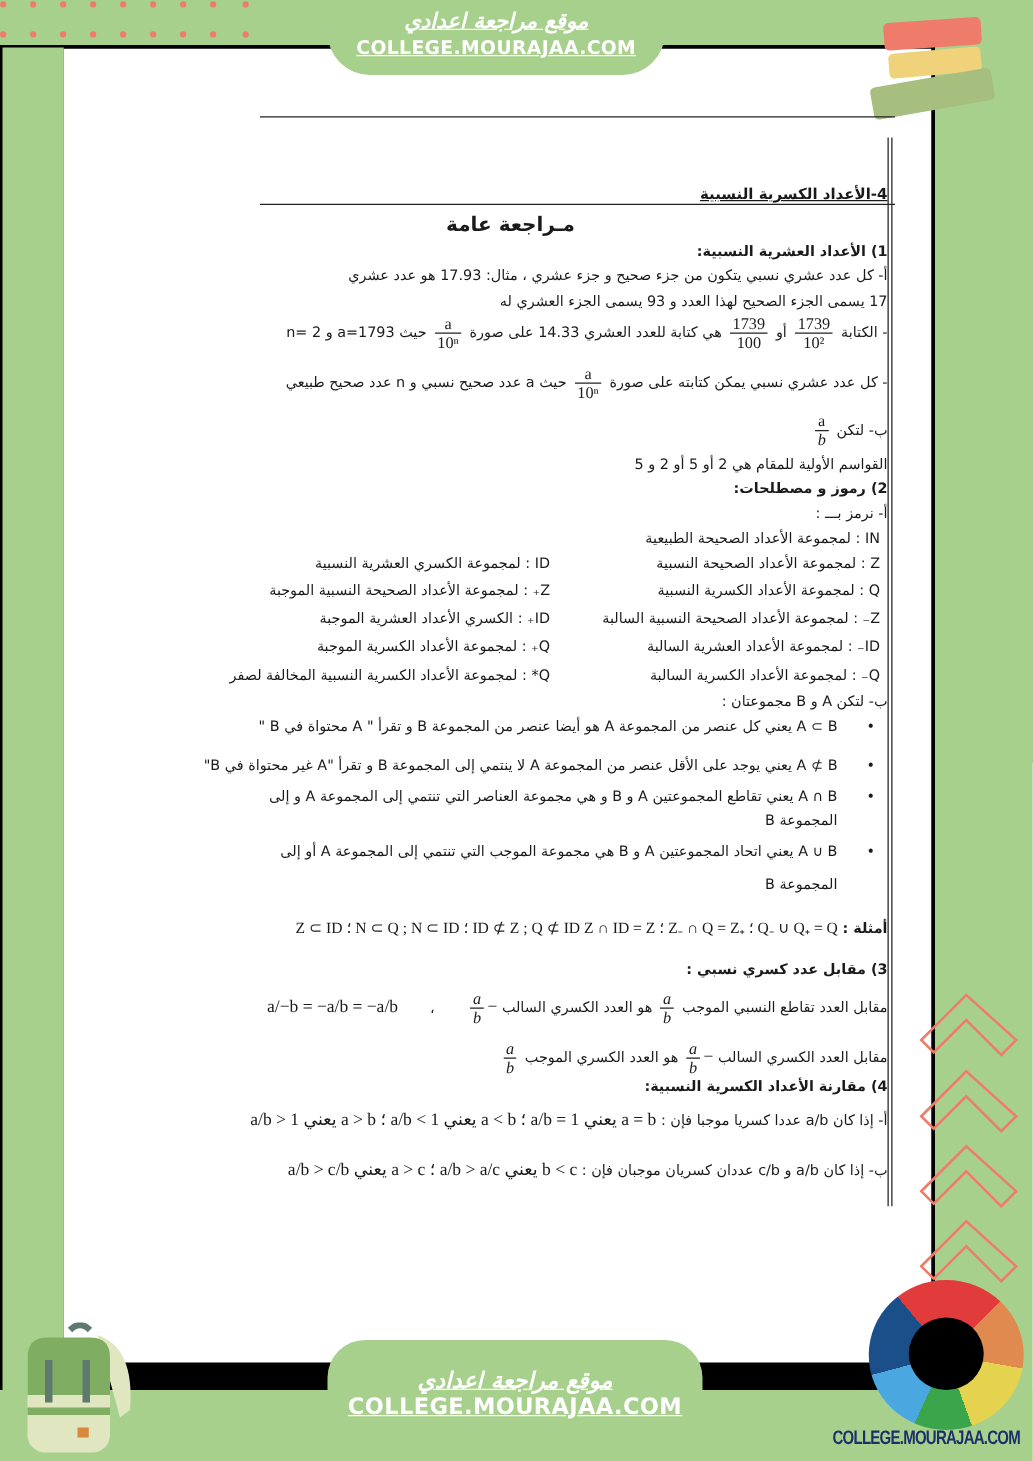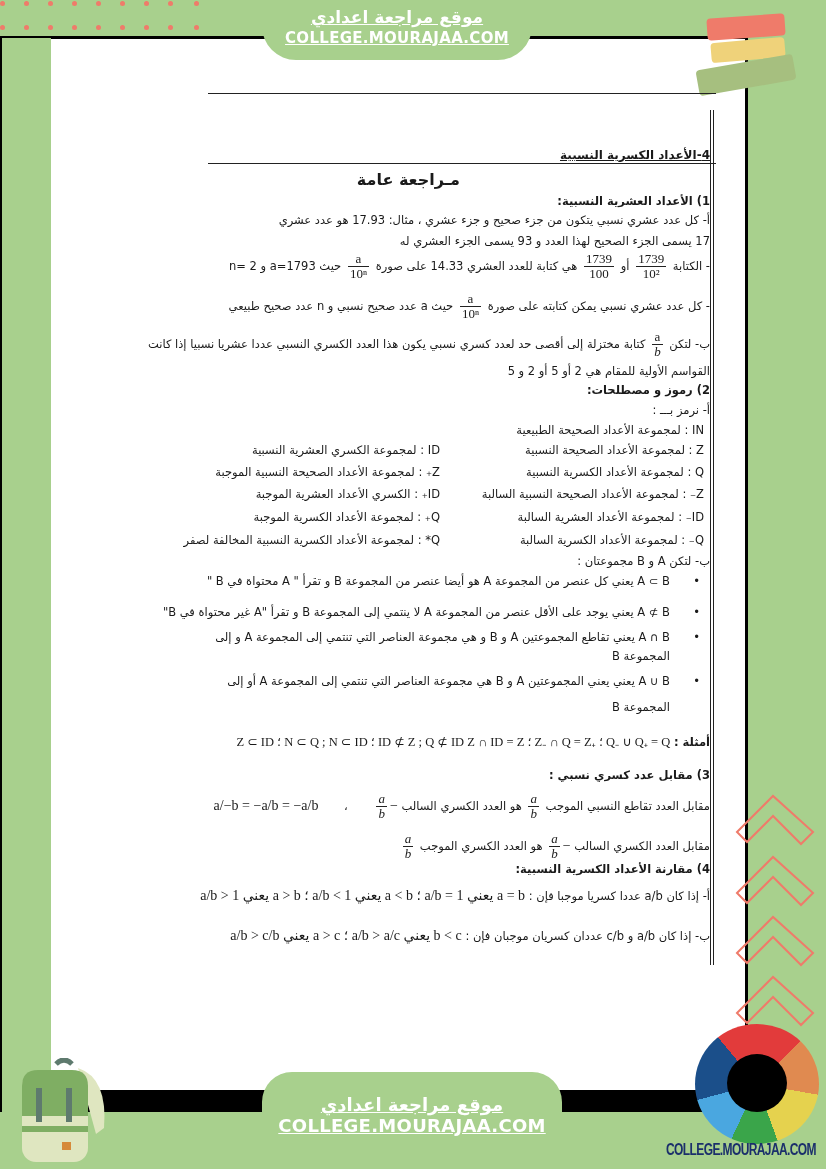--- a/index.html
+++ b/index.html
@@ -16,21 +16,21 @@
   .page-shadow { position:absolute; left:0; top:36px; width:748px; height:1125px; background:#000; }
   .green-left { position:absolute; left:2px; top:38px; width:49px; height:1123px; background:#a8d08d; }
   .page { position:absolute; left:51px; top:39px; width:694px; height:1051px; background:#fff; }
   .green-right { position:absolute; left:775px; top:0; width:51px; height:1169px; background:#a8d08d; }
   .green-bottom { position:absolute; left:0; top:1112px; width:826px; height:57px; background:#a8d08d; }
 
   
   .banner { position:absolute; background:#a8d08d; color:#fff; text-align:center; font-weight:bold; }
   .banner-top { left:12px; top:0; width:270px; height:60px; left:262px; border-radius:0 0 34px 34px; padding-top:6px; box-sizing:border-box; }
   .banner-bottom { left:262px; top:1072px; width:300px; height:97px; border-radius:30px 30px 0 0; padding-top:22px; box-sizing:border-box; }
-  .banner .ar { font-size:17px; text-decoration:underline; line-height:22px; direction:rtl; }
+  .banner .ar { font-size:17px; text-decoration:underline; line-height:22px; direction:rtl;font-style:italic; }
   .banner .en { font-size:15px; text-decoration:underline; line-height:20px; letter-spacing:0.3px; }
   .banner-bottom .ar { font-size:18px; }
   .banner-bottom .en { font-size:18px; }
 
   
   .books { position:absolute; left:693px; top:12px; width:110px; height:82px; }
   .book { position:absolute; border-radius:4px; }
 
   
   .chev { position:absolute; left:733px; width:84px; height:60px; }
@@ -160,21 +160,20 @@
 
   <div class="line" style="top:152px">
     <span>- كل عدد عشري نسبي يمكن كتابته على صورة</span>
     <span class="frac"><span class="n">a</span><span class="d" style="font-style:normal">10ⁿ</span></span>
     <span>حيث a عدد صحيح نسبي و n عدد صحيح طبيعي</span>
   </div>
 
   <div class="line" style="top:190px">
     <span>ب- لتكن</span>
     <span class="frac"><span class="n">a</span><span class="d">b</span></span>
-    <span>كتابة مختزلة إلى أقصى حد لعدد كسري نسبي  يكون هذا العدد الكسري النسبي عددا عشريا نسبيا إذا كانت</span>
   </div>
   <div class="line" style="top:224px">القواسم الأولية للمقام هي 2 أو 5 أو 2 و 5</div>
 
   <div class="line b" style="top:243px">2) رموز و مصطلحات:</div>
   <div class="line" style="top:263px">أ- نرمز بـــ :</div>
   <div class="line" style="top:283px;right:6px">IN  :  لمجموعة الأعداد الصحيحة الطبيعية</div>
 
   <div class="line" style="top:303px;right:6px">Z : لمجموعة الأعداد الصحيحة  النسبية</div>
   <div class="line" style="top:303px;right:270px">ID  : لمجموعة الكسري العشرية النسبية</div>
   <div class="line" style="top:325px;right:6px">Q : لمجموعة الأعداد الكسرية النسبية</div>
@@ -184,21 +183,21 @@
   <div class="line" style="top:370px;right:6px">ID₋ : لمجموعة الأعداد العشرية السالبة</div>
   <div class="line" style="top:370px;right:270px">Q₊ : لمجموعة الأعداد الكسرية الموجبة</div>
   <div class="line" style="top:393px;right:6px">Q₋ : لمجموعة الأعداد الكسرية السالبة</div>
   <div class="line" style="top:393px;right:270px">Q* : لمجموعة الأعداد الكسرية النسبية المخالفة لصفر</div>
 
   <div class="line" style="top:414px">ب- لتكن A و B مجموعتان :</div>
   <div class="bullet" style="top:434px;right:40px">A ⊂ B يعني كل عنصر من المجموعة A هو أيضا عنصر من المجموعة B و تقرأ " A محتواة في B "</div>
   <div class="bullet" style="top:465px;right:40px">A ⊄ B يعني يوجد على الأقل عنصر من المجموعة A لا ينتمي إلى المجموعة B و تقرأ "A غير محتواة في B"</div>
   <div class="bullet" style="top:490px;right:40px">A ∩ B  يعني تقاطع المجموعتين A و B  و هي مجموعة العناصر التي تنتمي  إلى المجموعة  A  و إلى</div>
   <div class="line" style="top:509px;right:40px">المجموعة B</div>
-  <div class="bullet" style="top:534px;right:40px">A ∪  B  يعني يعني المجموعتين A و B هي مجموعة العناصر التي تنتمي إلى  المجموعة  A أو إلى</div>
+  <div class="bullet" style="top:534px;right:40px">A ∪  B  يعني اتحاد المجموعتين A و B هي مجموعة الموجب التي تنتمي إلى  المجموعة  A أو إلى</div>
   <div class="line" style="top:560px;right:40px">المجموعة B</div>
 
   <div class="line" style="top:593px;width:620px">
     <span class="b">أمثلة :</span>
     <span class="math" style="font-size:12.5px">Z ⊂ ID ؛ N ⊂ Q ; N ⊂ ID ؛ ID ⊄ Z ; Q ⊄ ID  Z ∩ ID = Z ؛ Z₋ ∩ Q = Z₊ ؛ Q₋ ∪ Q₊ = Q</span>
   </div>
 
   <div class="line b" style="top:628px">3) مقابل عدد كسري نسبي :</div>
   <div class="line" style="top:652px">
     <span>مقابل العدد تقاطع النسبي الموجب</span>

